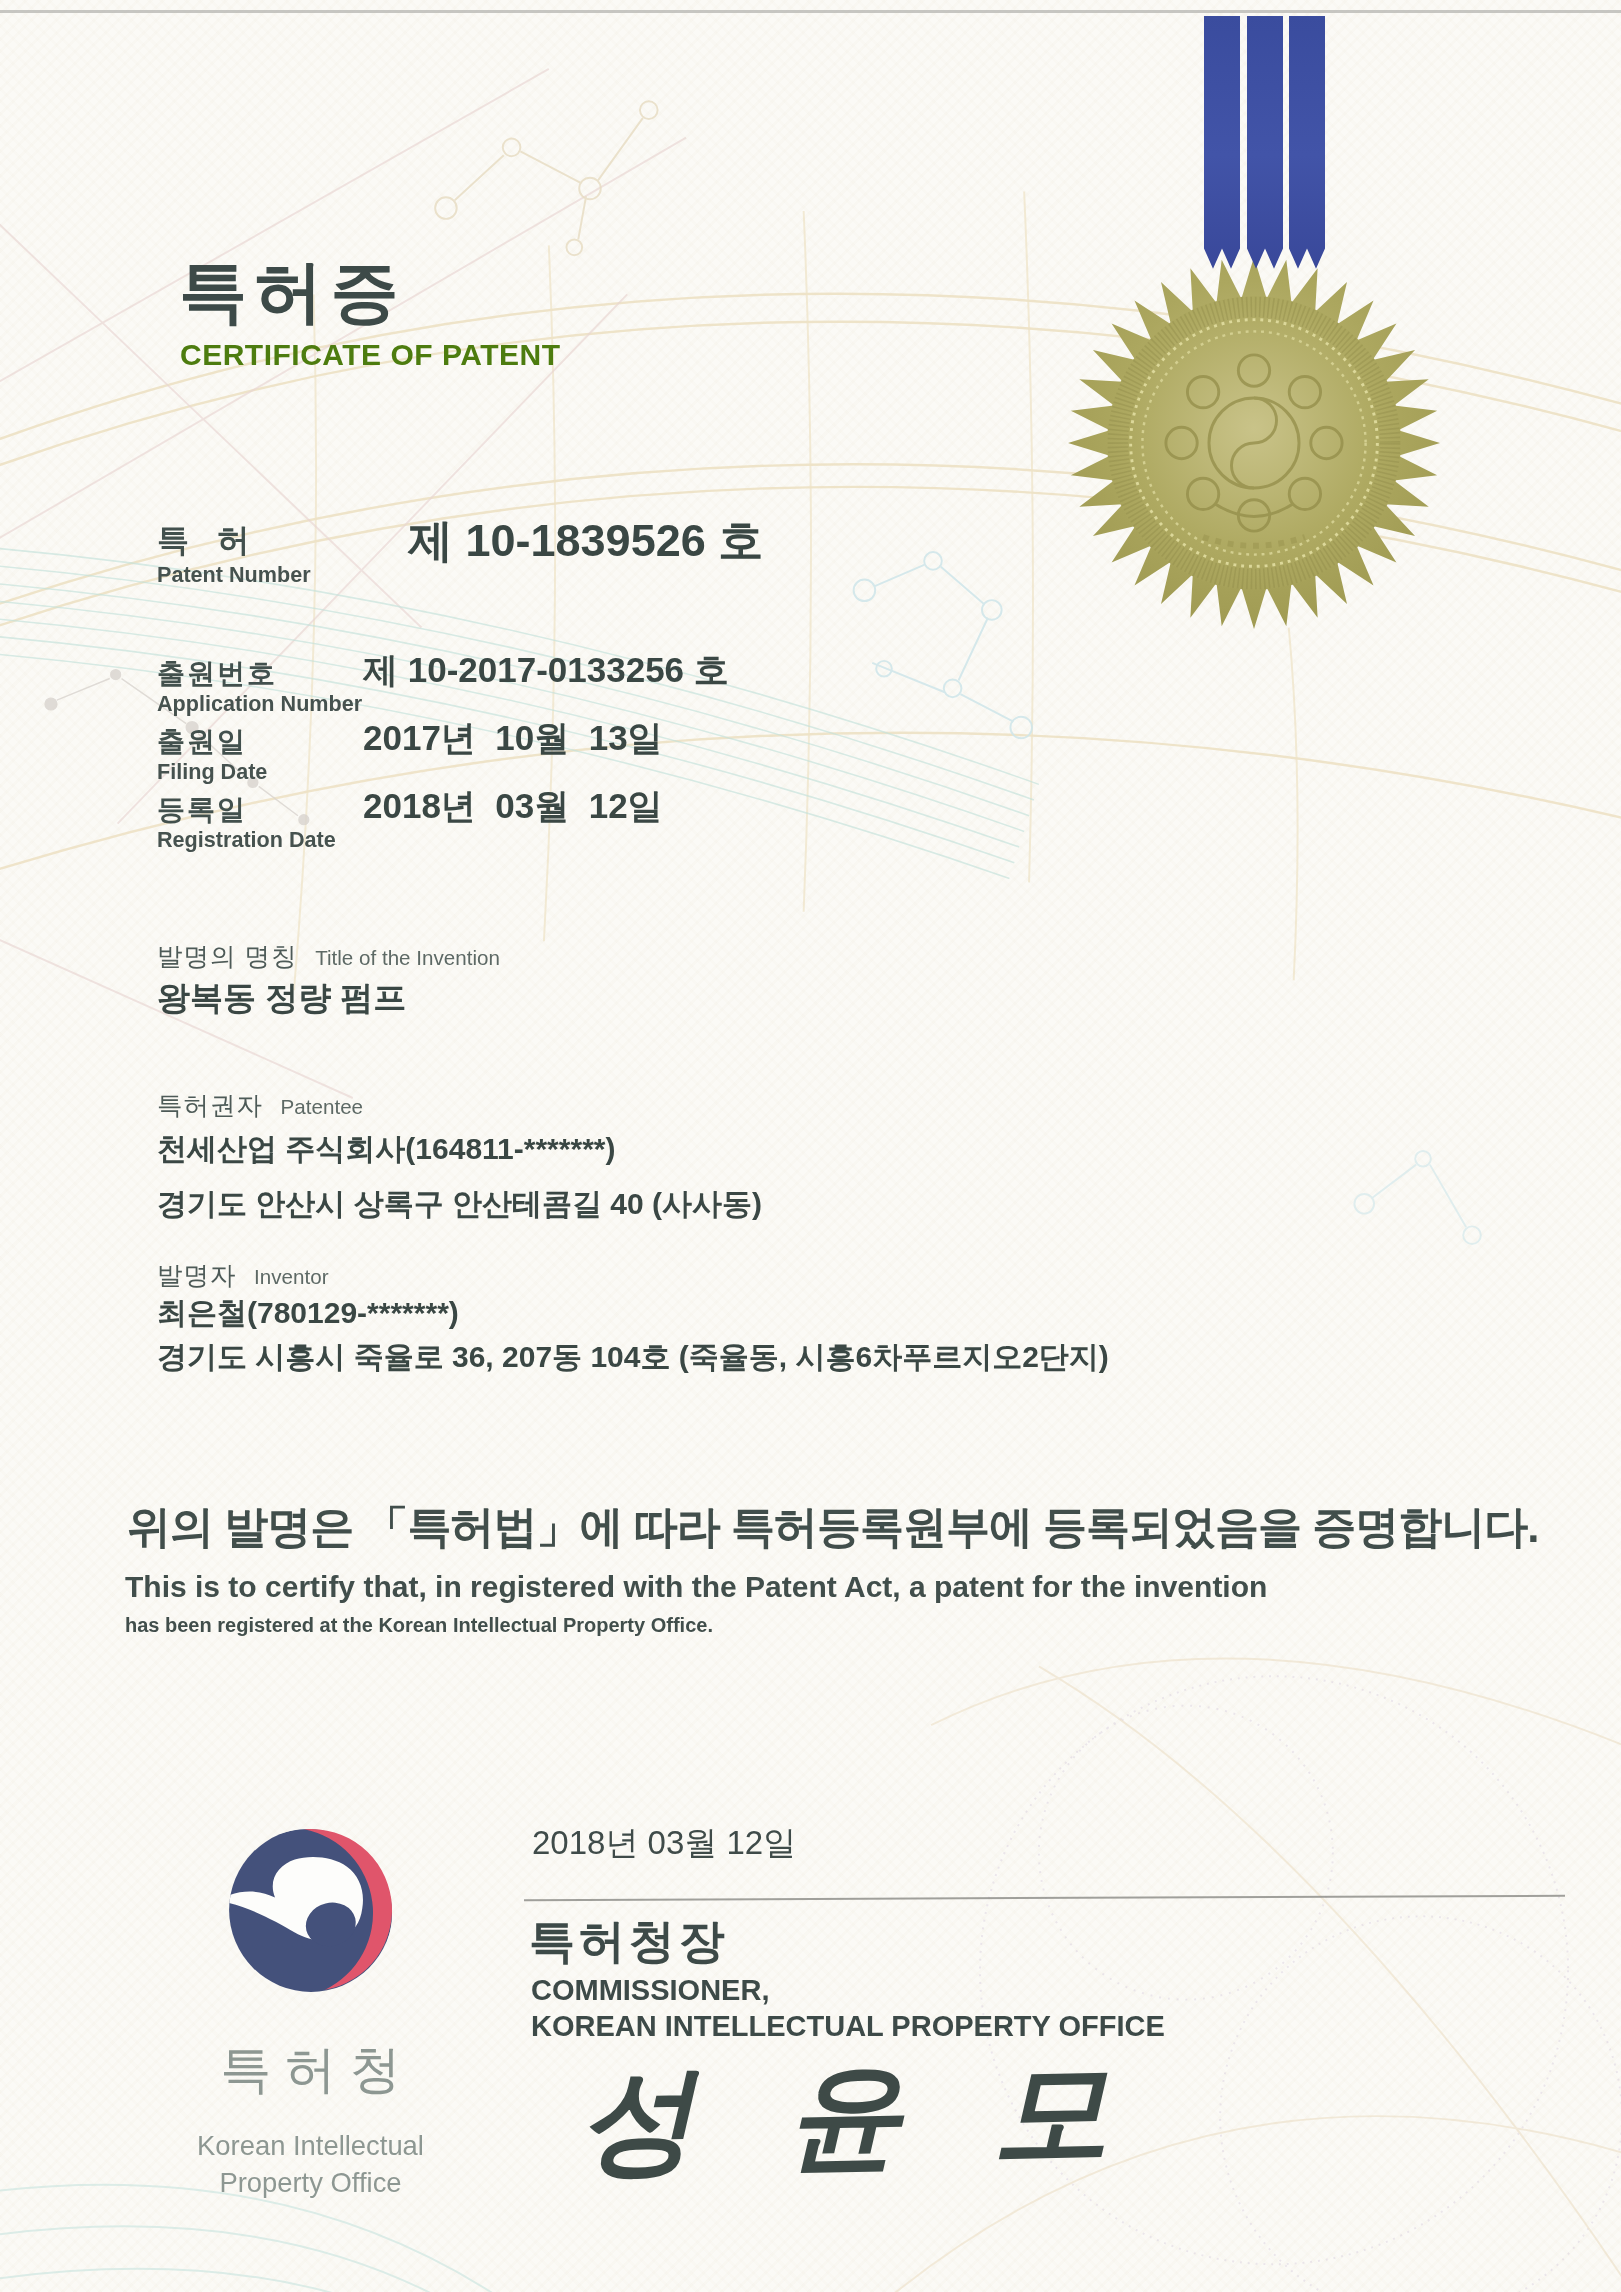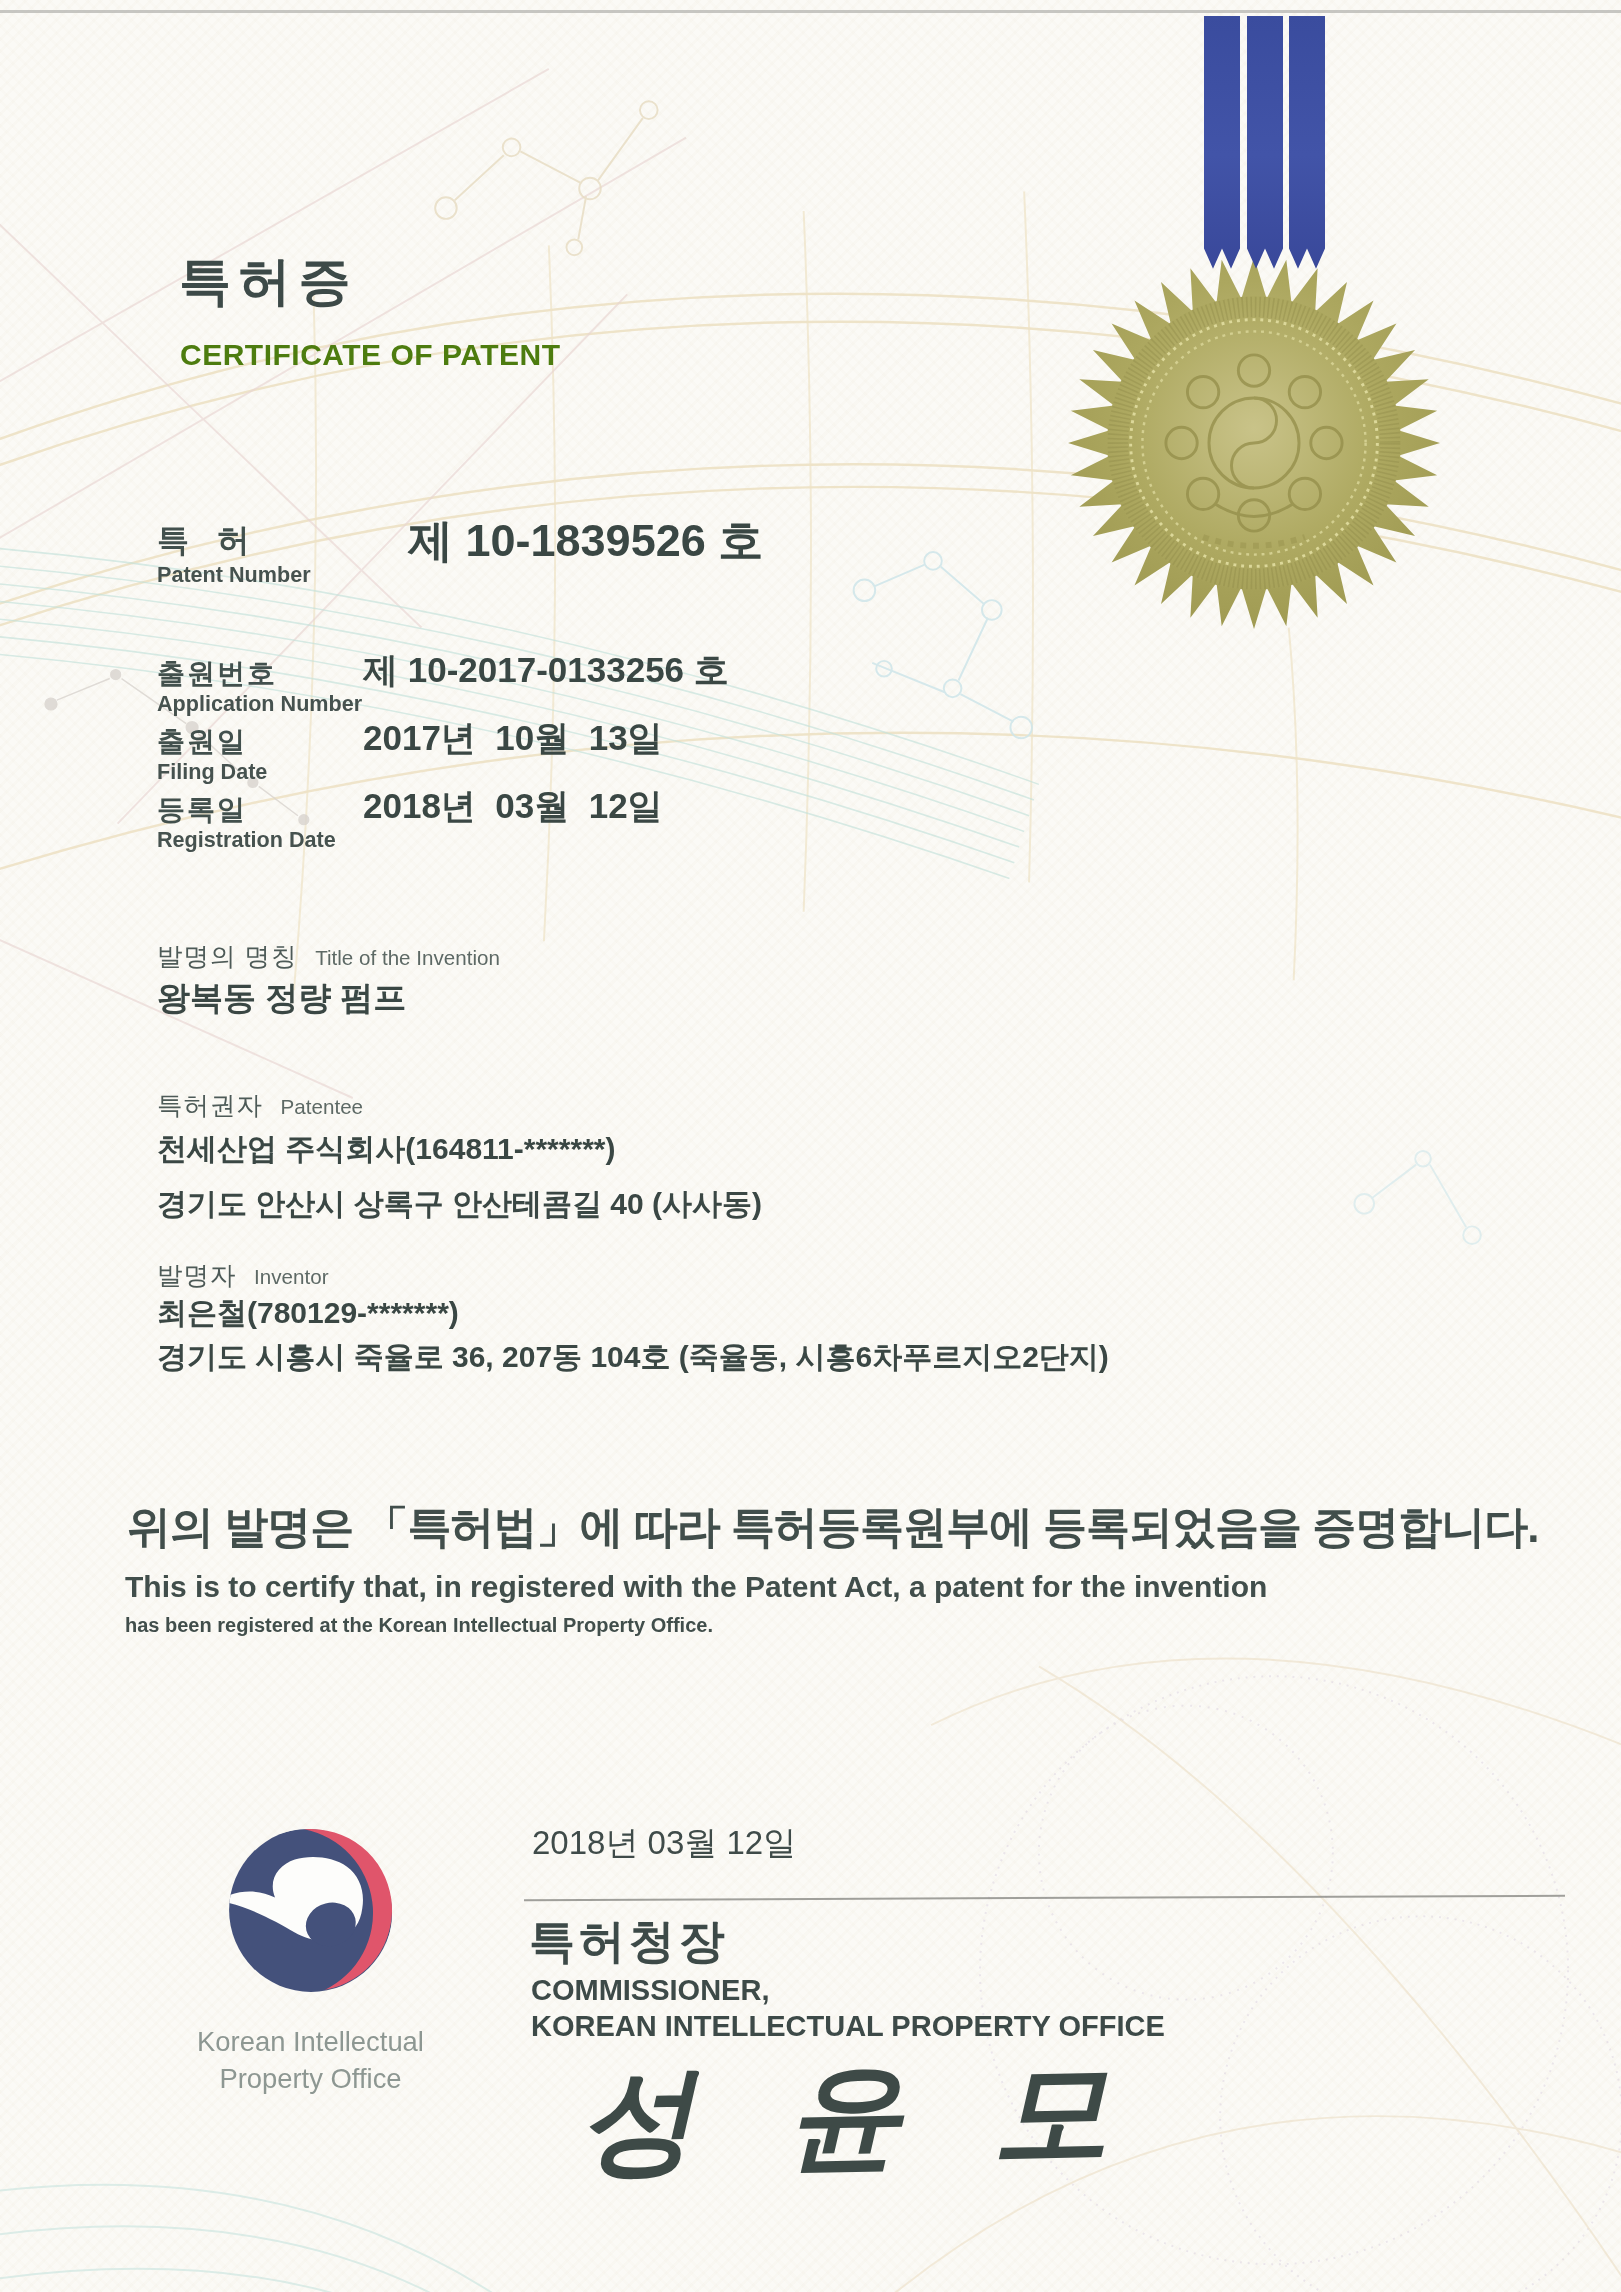--- a/index.html
+++ b/index.html
@@ -19,21 +19,21 @@
   
   .ribbon{position:absolute;left:1204px;top:15.7px;width:122px;height:253px;z-index:4;}
   .stripe{position:absolute;top:0;width:36px;height:253px;background:linear-gradient(180deg,#3a4c9e 0%,#4254a8 55%,#39489a 100%);
     clip-path:polygon(0 0,100% 0,100% 92%,75% 100%,50% 92%,25% 100%,0 92%);}
   .stripe.s1{left:0;}
   .stripe.s2{left:43px;}
   .stripe.s3{left:85px;}
   
   .seal{position:absolute;left:1068px;top:257px;z-index:3;}
   
-  .title-ko{position:absolute;left:179px;top:247px;font-size:52px;font-weight:800;letter-spacing:7.8px;color:#3d4a48;z-index:5;}
+  .title-ko{position:absolute;left:179px;top:247px;font-size:68px;font-weight:800;letter-spacing:7.8px;color:#3d4a48;z-index:5;}
   .title-en{position:absolute;left:180px;top:338px;font-size:30px;font-weight:700;letter-spacing:0.5px;color:#4d7c0f;z-index:5;}
   
   .frow{position:absolute;left:0;width:1621px;z-index:5;}
   .frow .ko{position:absolute;left:157px;top:0;font-size:28px;font-weight:700;letter-spacing:2px;color:#42504d;}
   .frow .en{position:absolute;left:157px;top:36px;font-size:21.6px;font-weight:700;color:#46524f;}
   .frow .val{position:absolute;left:363px;top:-7.8px;font-size:35px;font-weight:700;color:#3a4744;white-space:pre;}
   .frow.r1 .ko{font-size:32px;letter-spacing:9.8px;}
   .frow.r1 .en{top:43px;}
   .frow.r1 .val{left:408px;font-size:45px;}
   
@@ -253,18 +253,19 @@
         </clipPath>
       </defs>
     <g clip-path="url(#logoClip)">
       <circle cx="96" cy="104" r="94" fill="#44517b"></circle>
       <path d="M92.2,10.3 A90,90 0 0 1 115.6,188.6 A94.8,94.8 0 0 0 92.2,10.3 Z" fill="#e0556b"></path>
       <path d="M8,84 C30,76 46,80 60,86 C52,66 64,50 82,44 C98,39 124,40 140,52 C154,62 160,80 157,98
                C155,114 147,125 136,130 C118,139 96,133 82,125 C62,113 34,98 8,92 Z" fill="#fdfdfb"></path>
       <ellipse cx="122" cy="116" rx="28" ry="24" fill="#44517b" transform="rotate(-14 122 116)"></ellipse>
     </g>
   </svg>
+  <div class="office-ko">특허청</div>
   <div class="office-en">
     <span>Korean Intellectual</span><br>
     <span>Property Office</span>
   </div>
 </div>
 
 
 </body></html>

